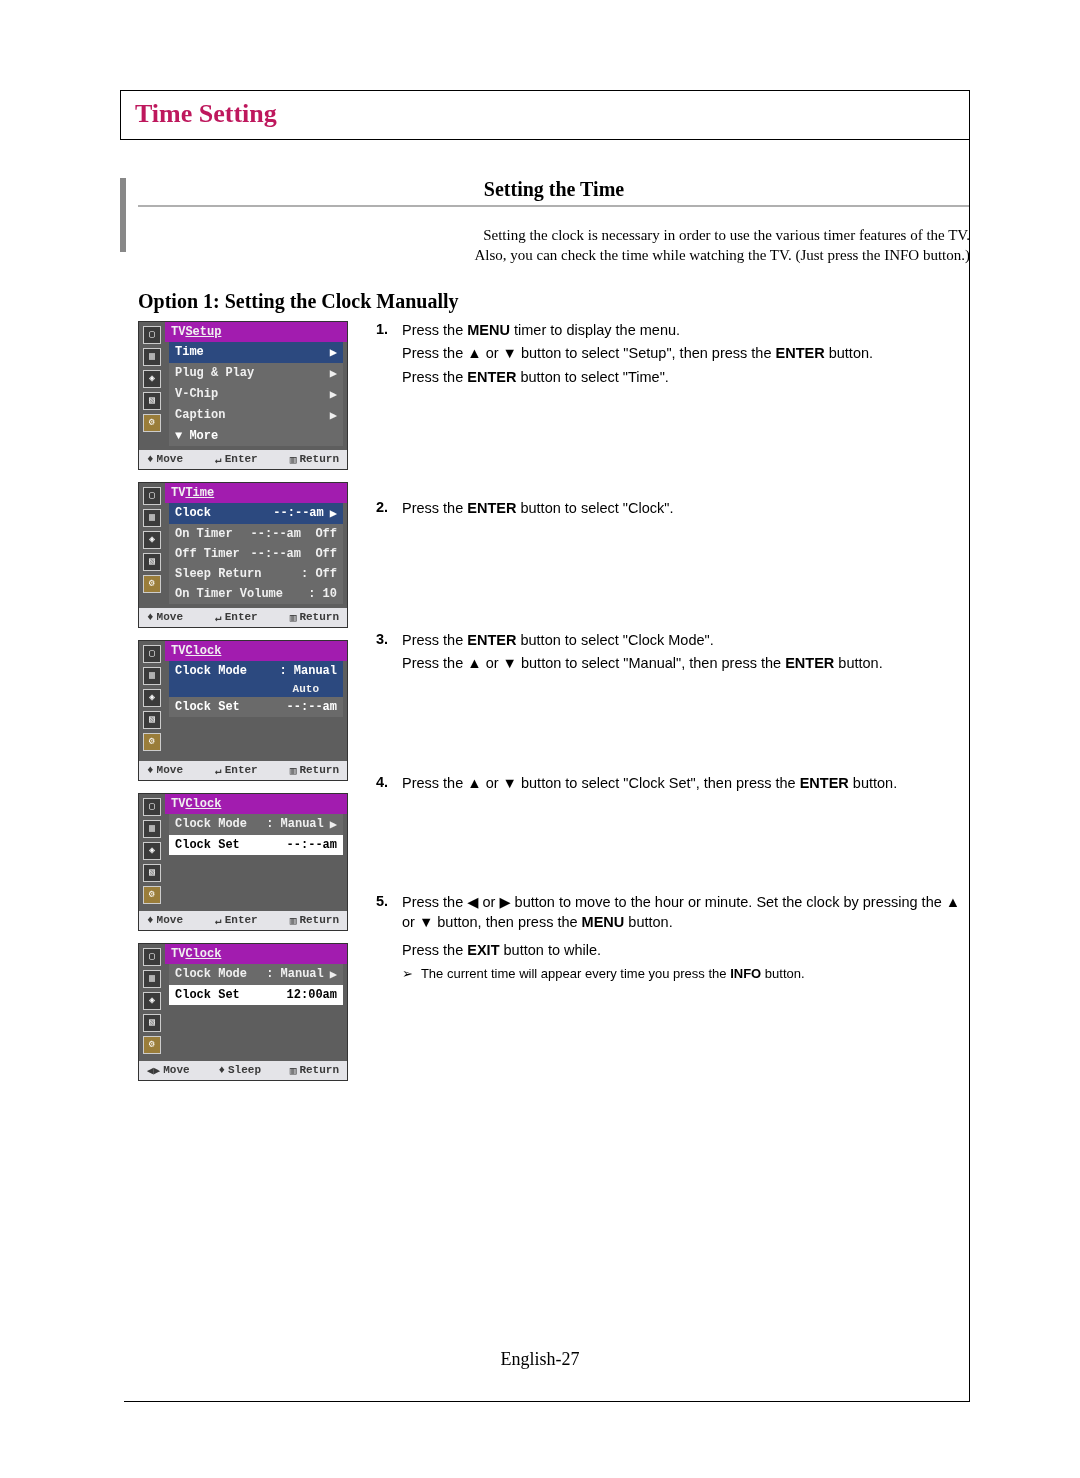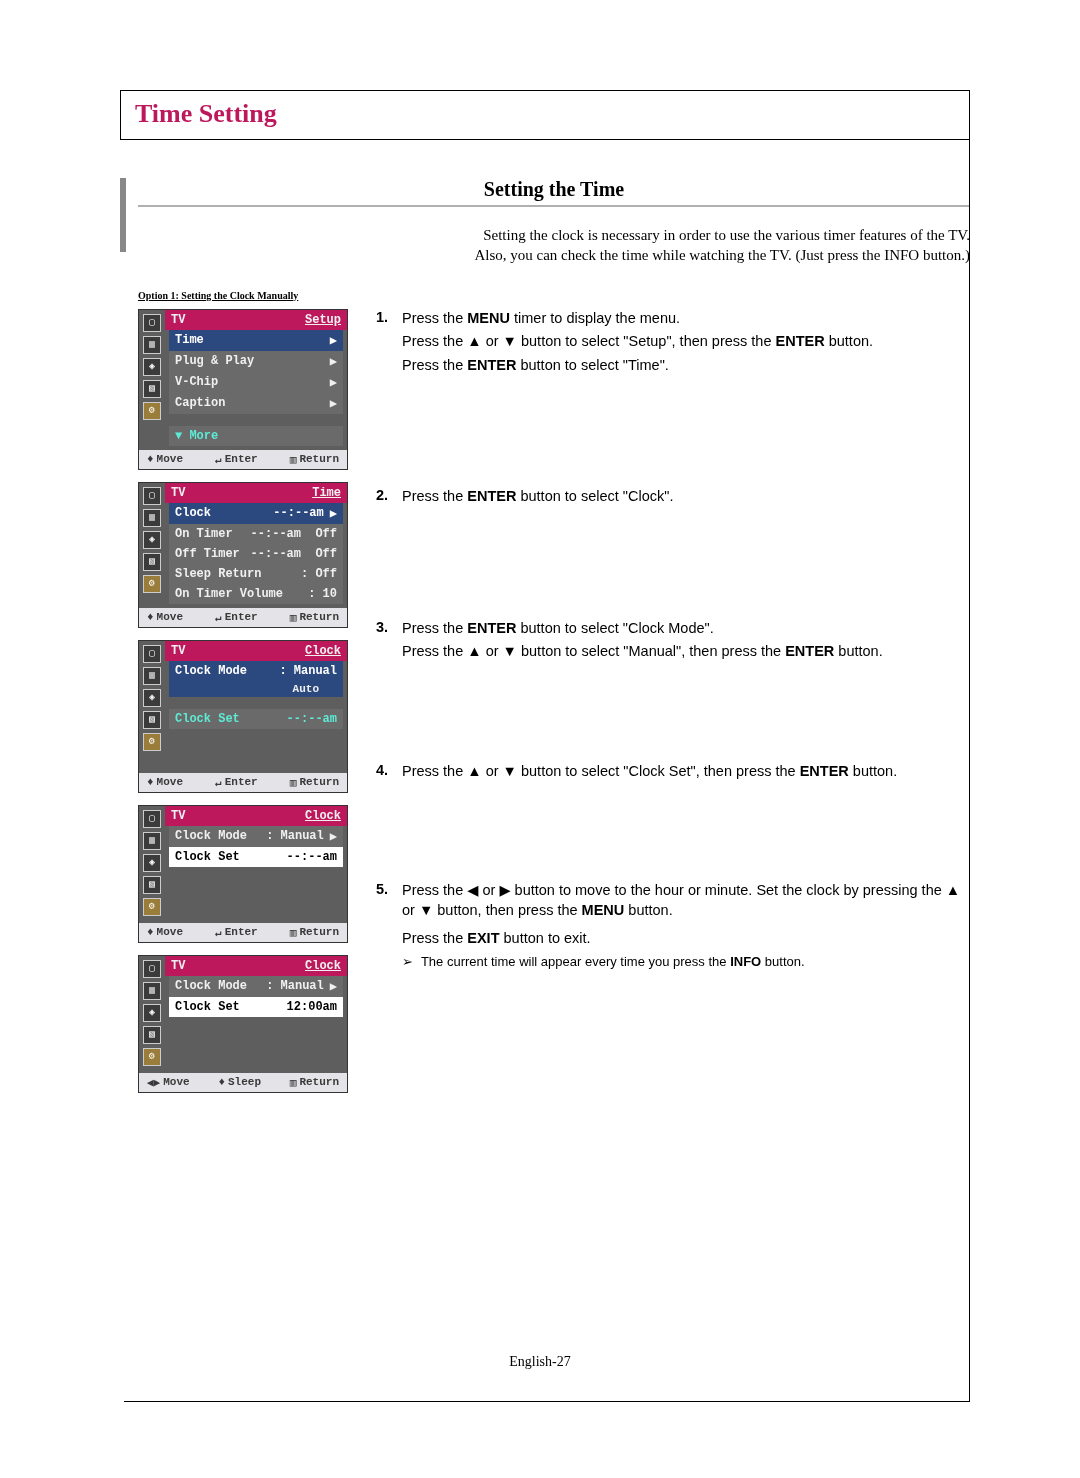--- a/index.html
+++ b/index.html
@@ -57,23 +57,22 @@
   }
   .intro {
     font-family: 'Times New Roman', serif;
     font-size: 15px;
     line-height: 1.35;
     margin: 18px 0 0 18px;
     text-align: right;
   }
   .option-title {
     font-family: 'Times New Roman', serif;
-    font-size: 10px;
+    font-size: 20px;
     font-weight: bold;
-    text-decoration: underline;
     margin: 24px 0 8px 0;
   }
   .columns {
     display: flex;
     align-items: flex-start;
     gap: 28px;
   }
   .left-col { width: 210px; flex-shrink: 0; }
   .right-col { flex: 1; font-size: 14.5px; }
   .step { display: flex; margin-bottom: 108px; }
@@ -113,51 +112,51 @@
     width: 18px; height: 18px;
     border: 1px solid #ccc;
     font-size: 10px; line-height: 16px;
     text-align: center;
     color: #fff;
   }
   .osd-icon.dark { background: #3b3b3b; }
   .osd-icon.active { background: #9a7d3a; }
   .osd-main { flex: 1; }
   .osd-header {
-    display: flex; justify-content: space-between;
-    padding: 3px 6px; background: #be185d;
+    display: flex; justify-content: flex-start;
+    padding: 3px 6px; background: #a21caf;
   }
   .osd-title-right { text-align: right; text-decoration: underline; }
   .osd-rows { padding: 0 4px 4px 4px; }
   .osd-row {
     display: flex; justify-content: space-between;
     padding: 3px 6px; margin: 0;
     background: #6a6a6a;
   }
   .osd-row.selected { background: #2c497f; color: #fff; }
-  .osd-row.muted { color: #5eead4; margin-top: 12px; }
+  .osd-row.muted { color: #ffffff; }
   .osd-row .label { flex: 1; }
   .osd-row .val { white-space: pre; }
   .osd-row .arrow { margin-left: 6px; }
   .osd-sub { background: #2c497f; text-align: right; padding: 2px 24px; font-size: 11px; }
   .osd-footer {
     background: #e4e4e8; color: #3a3a3a;
     font-size: 11px; font-weight: bold;
     display: flex; justify-content: space-between;
     padding: 3px 8px;
   }
   .osd-footer span { display: inline-flex; align-items: center; gap: 3px; }
 
   .page-footer {
     position: absolute;
     bottom: 108px;
     left: 0; right: 0;
     text-align: center;
     font-family: 'Times New Roman', serif;
-    font-size: 14px;
+    font-size: 18px;
   }
 </style>
 </head>
 <body>
 
 <div class="outer-border"></div>
 
 <div class="section-title-box">
   <h1 class="section-title">Time Setting</h1>
 </div>
@@ -453,21 +452,21 @@
         <div class="step-num">4.</div>
         <div class="step-body">
           <p><span>Press the </span><span>▲</span><span> or </span><span>▼</span><span> button to select "Clock Set", then press the </span><span class="strong">ENTER</span><span> button.</span></p>
         </div>
       </div>
 
       <div class="step" style="margin-bottom:0;">
         <div class="step-num">5.</div>
         <div class="step-body">
           <p><span>Press the </span><span>◀</span><span> or </span><span>▶</span><span> button to move to the hour or minute. Set the clock by pressing the </span><span>▲</span><span> or </span><span>▼</span><span> button, then press the </span><span class="strong">MENU</span><span> button.</span></p>
-          <p style="margin-top:8px;"><span>Press the </span><span class="strong">EXIT</span><span> button to exit.</span></p>
+          <p style="margin-top:8px;"><span>Press the </span><span class="strong">EXIT</span><span> button to while.</span></p>
           <div class="note-row">
             <span class="note-arrow">➢</span>
             <span><span>The current time will appear every time you press the </span><span class="strong">INFO</span><span> button.</span></span>
           </div>
         </div>
       </div>
 
     </div>
   </div>
 </div>

